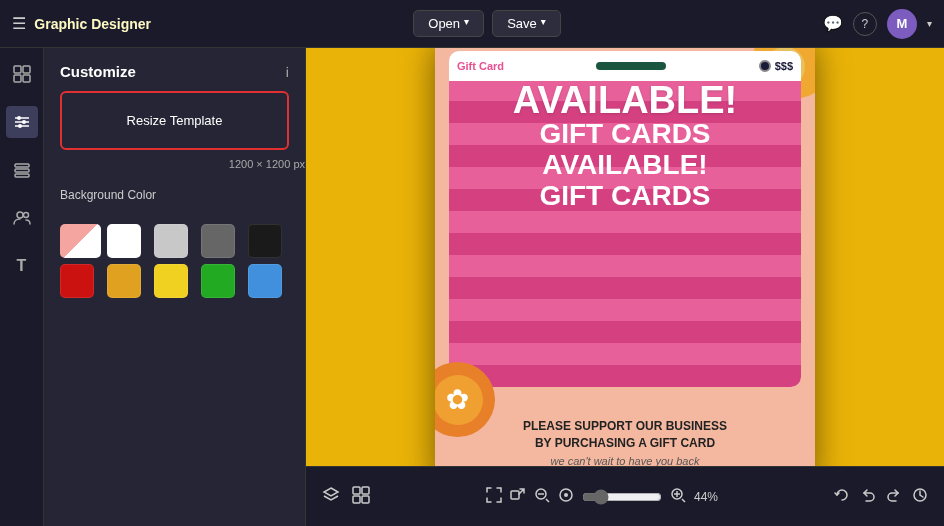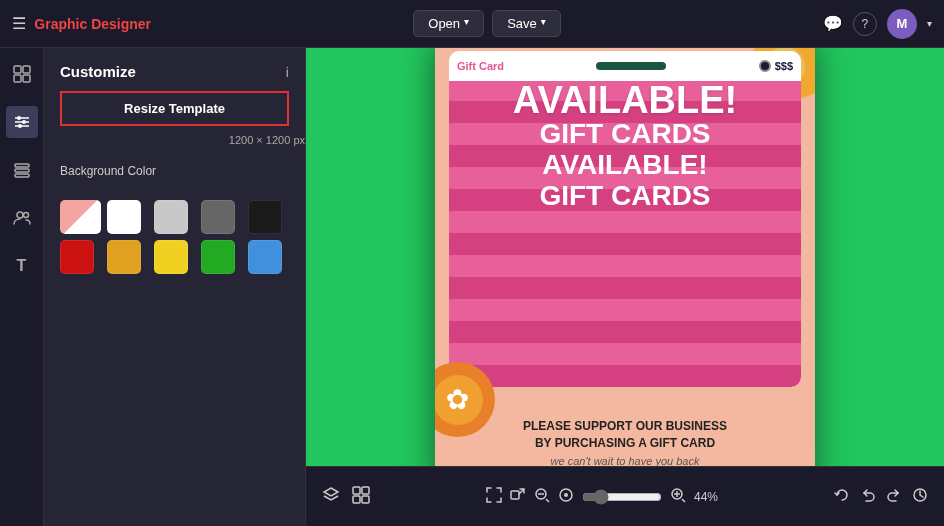--- a/index.html
+++ b/index.html
@@ -6,21 +6,21 @@
     body { width: 944px; height: 526px; background: #1e1e2e; font-family: Arial, sans-serif; display: flex; flex-direction: column; overflow: hidden; color: #fff; }
 
     
     .header {
       display: flex; align-items: center; justify-content: space-between;
       height: 48px; background: #1a1a2a; padding: 0 12px; border-bottom: 1px solid #333;
       flex-shrink: 0;
     }
     .header-left { display: flex; align-items: center; gap: 8px; }
     .menu-icon { font-size: 16px; cursor: pointer; color: #ccc; }
-    .app-title { font-size: 14px; font-weight: 600; color: #ef4444; }
+    .app-title { font-size: 14px; font-weight: 600; color: #fef9c3; }
     .header-center { display: flex; gap: 8px; }
     .header-btn {
       background: #2d2d3d; border: 1px solid #444; color: #fff; padding: 5px 14px;
       border-radius: 5px; font-size: 13px; cursor: pointer; display: flex; gap: 4px;
     }
     .header-right { display: flex; align-items: center; gap: 10px; }
     .icon-btn { background: none; border: none; color: #ccc; font-size: 16px; cursor: pointer; }
     .avatar {
       width: 30px; height: 30px; border-radius: 50%; background: #7c5cbf;
       display: flex; align-items: center; justify-content: center; font-size: 13px; font-weight: bold; color: #fff;
@@ -48,22 +48,22 @@
     }
     .sidebar-header {
       display: flex; align-items: center; justify-content: space-between;
       padding: 14px 16px 10px 16px;
     }
     .sidebar-title { font-size: 15px; font-weight: 600; color: #fff; }
     .info-icon { color: #aaa; font-size: 14px; cursor: pointer; }
 
     .resize-btn-wrap { padding: 0 16px 8px 16px; }
     .resize-btn {
-      width: 100%; padding: 8px; background: transparent; border: 2px solid #e03030;
-      color: #fff; font-size: 13px; font-weight: 700; border-radius: 0; cursor: pointer;
+      width: 100%; padding: 20px; background: transparent; border: 2px solid #e03030;
+      color: #fff; font-size: 13px; font-weight: 400; border-radius: 6px; cursor: pointer;
     }
     .size-label { text-align: right; font-size: 11px; color: #aaa; padding-bottom: 8px; }
 
     .color-section { padding: 10px 16px 16px 16px; }
     .color-section-title { font-size: 12px; color: #ccc; margin-bottom: 22px; }
     .color-grid { display: grid; grid-template-columns: repeat(5, 1fr); gap: 6px; }
     .color-swatch {
       width: 34px; height: 34px; border-radius: 5px; cursor: pointer; border: 1px solid rgba(255,255,255,0.1);
       position: relative;
     }
@@ -72,21 +72,21 @@
     .color-swatch.gray-dark { background: #666666; }
     .color-swatch.black { background: #1a1a1a; }
     .color-swatch.red { background: #cc1111; }
     .color-swatch.orange { background: #e0a020; }
     .color-swatch.yellow { background: #f0d020; }
     .color-swatch.green { background: #22aa22; }
     .color-swatch.blue { background: #4090dd; }
 
     
     .canvas-area {
-      flex: 1; background: #22c55e; display: flex; flex-direction: column; overflow: hidden;
+      flex: 1; background: #eab308; display: flex; flex-direction: column; overflow: hidden;
     }
     .canvas-viewport {
       flex: 1; display: flex; align-items: center; justify-content: center; overflow: hidden; position: relative;
     }
 
     
     .bottom-bar {
       height: 60px; background: #1a1a2a; border-top: 1px solid #333;
       display: flex; align-items: center; justify-content: space-between; padding: 0 16px;
     }

